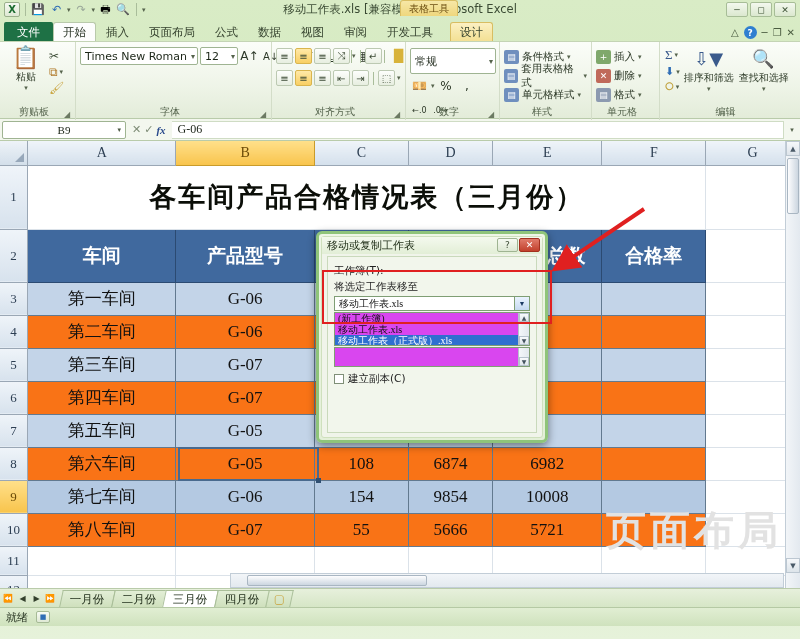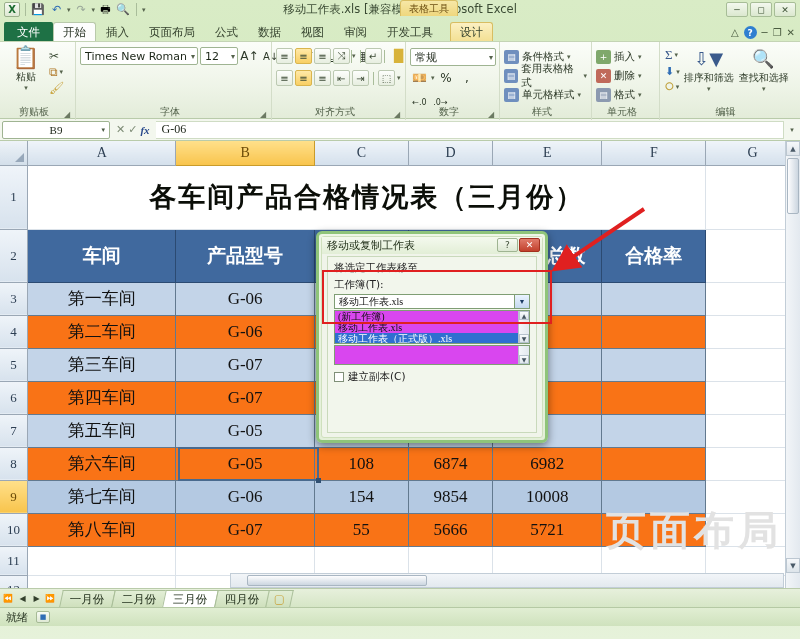--- a/index.html
+++ b/index.html
@@ -79,32 +79,32 @@
   .fontrow { display:flex; gap:2px; align-items:center; margin-bottom:3px; }
   .combo { height:18px; border:1px solid #9fb492; background:#fff; display:flex; align-items:center;
            padding:0 2px 0 4px; font-size:11px; color:#1c2618; border-radius:2px; }
   .combo .cv { flex:1; white-space:nowrap; overflow:hidden; }
   .combo .cc { color:#55634c; font-size:8px; padding-left:3px; }
   .fname { width:118px; }
   .fsize { width:38px; }
   .fbtn { width:19px;height:18px; display:inline-flex;align-items:center;justify-content:center;
           font-size:12px; color:#2b3726; }
 
-  .numcombo { width:86px; height:18px; }
+  .numcombo { width:86px; height:26px; }
 
   .stylerow { display:flex; align-items:center; gap:3px; font-size:10.5px; color:#2c3827; height:17px; }
   .stylerow .si { width:15px;height:14px; border-radius:2px; display:inline-flex;align-items:center;
                   justify-content:center; font-size:9px; color:#fff; background:#6f8fbe; }
 
   .dlglaunch { position:absolute; right:2px; bottom:1px; width:9px;height:9px; font-size:8px; color:#6c7a63; }
 
   
   .fbar { height:22px; background:#f3f7ee; border-bottom:1px solid #b9cbaa;
           display:flex; align-items:center; padding:2px 2px; gap:2px; }
-  .namebox { width:108px; height:18px; background:#fff; border:1px solid #9fb492; border-radius:2px;
+  .namebox { width:124px; height:18px; background:#fff; border:1px solid #9fb492; border-radius:2px;
              display:flex; align-items:center; justify-content:center; position:relative;
              font-size:11px; color:#20291c; font-family:"Liberation Serif", serif; }
   .namebox .nc { position:absolute; right:4px; font-size:7px; color:#4c5a44; }
   .fbtns { display:flex; align-items:center; gap:3px; padding:0 4px; font-size:11px; color:#7d8b75; }
   .fbtns .fx { font-style:italic; color:#2a4a8c; font-weight:bold; font-size:11px;
                font-family:"Liberation Serif", serif; }
   .finput { flex:1; height:18px; background:#fff; border:1px solid #cfdcc4; border-left:none;
             display:flex; align-items:center; padding-left:6px;
             font-family:"Liberation Serif", serif; font-size:12px; color:#1a2216; }
 
@@ -639,22 +639,22 @@
   <div class="dlg">
     <div class="dlg-inner">
       <div class="dlg-title">
         <span>移动或复制工作表</span>
         <div class="dlg-tbtns">
           <span class="dtb">?</span>
           <span class="dtb close">✕</span>
         </div>
       </div>
       <div class="dlg-body">
+        <div class="dlg-lbl" style="margin-top:3px;">工作簿(T):</div>
         <div class="dlg-lbl">将选定工作表移至</div>
-        <div class="dlg-lbl" style="margin-top:3px;">工作簿(T):</div>
         <div class="dlg-combo">
           <span>移动工作表.xls</span>
           <span class="arrow">▼</span>
         </div>
         <div class="dlg-list" style="height:34px; margin-top:1px;">
           <div class="li">(新工作簿)</div>
           <div class="li">移动工作表.xls</div>
           <div class="li sel">移动工作表（正式版）.xls</div>
           <div class="lsb">
             <span class="up">▲</span>

